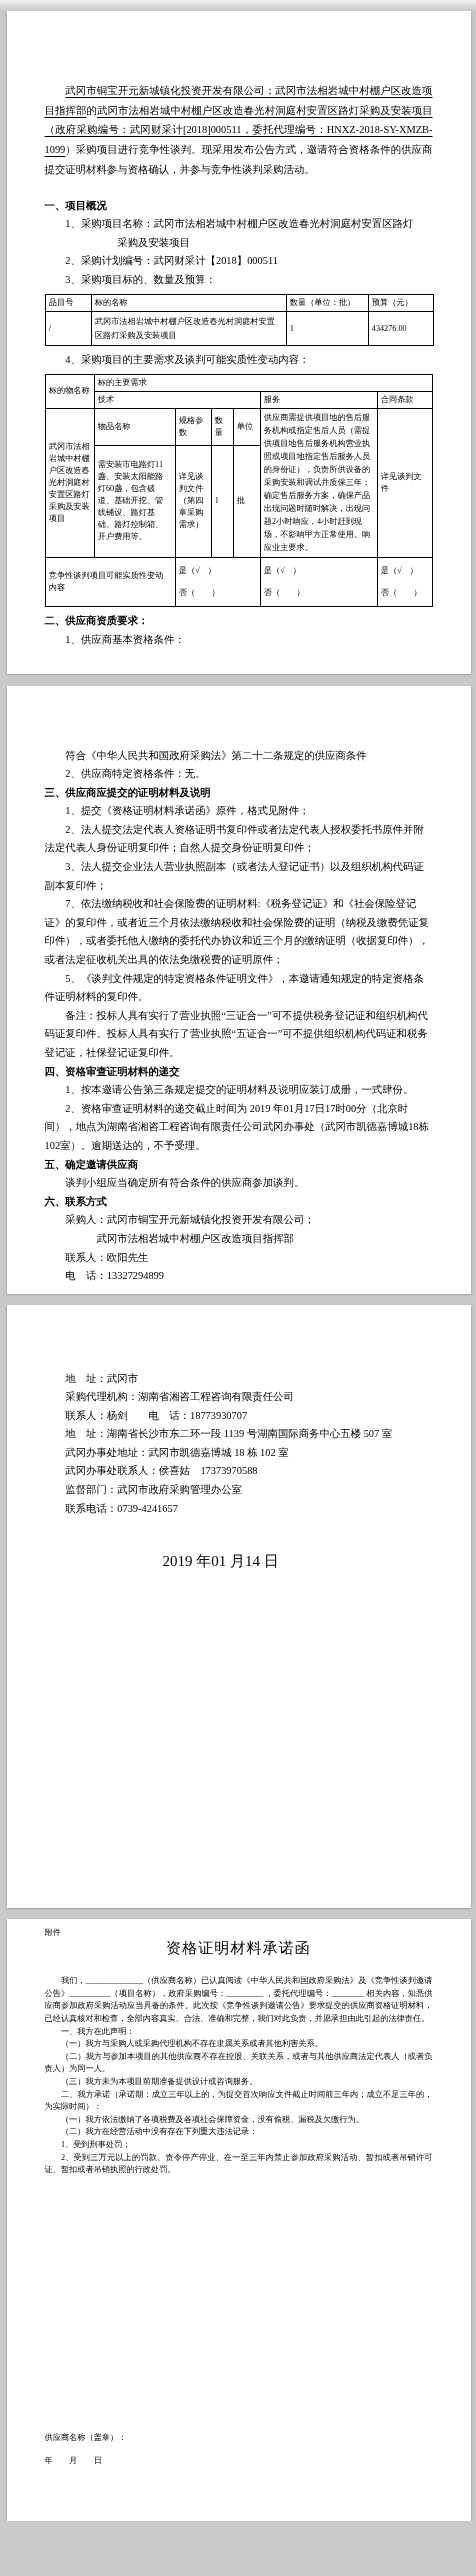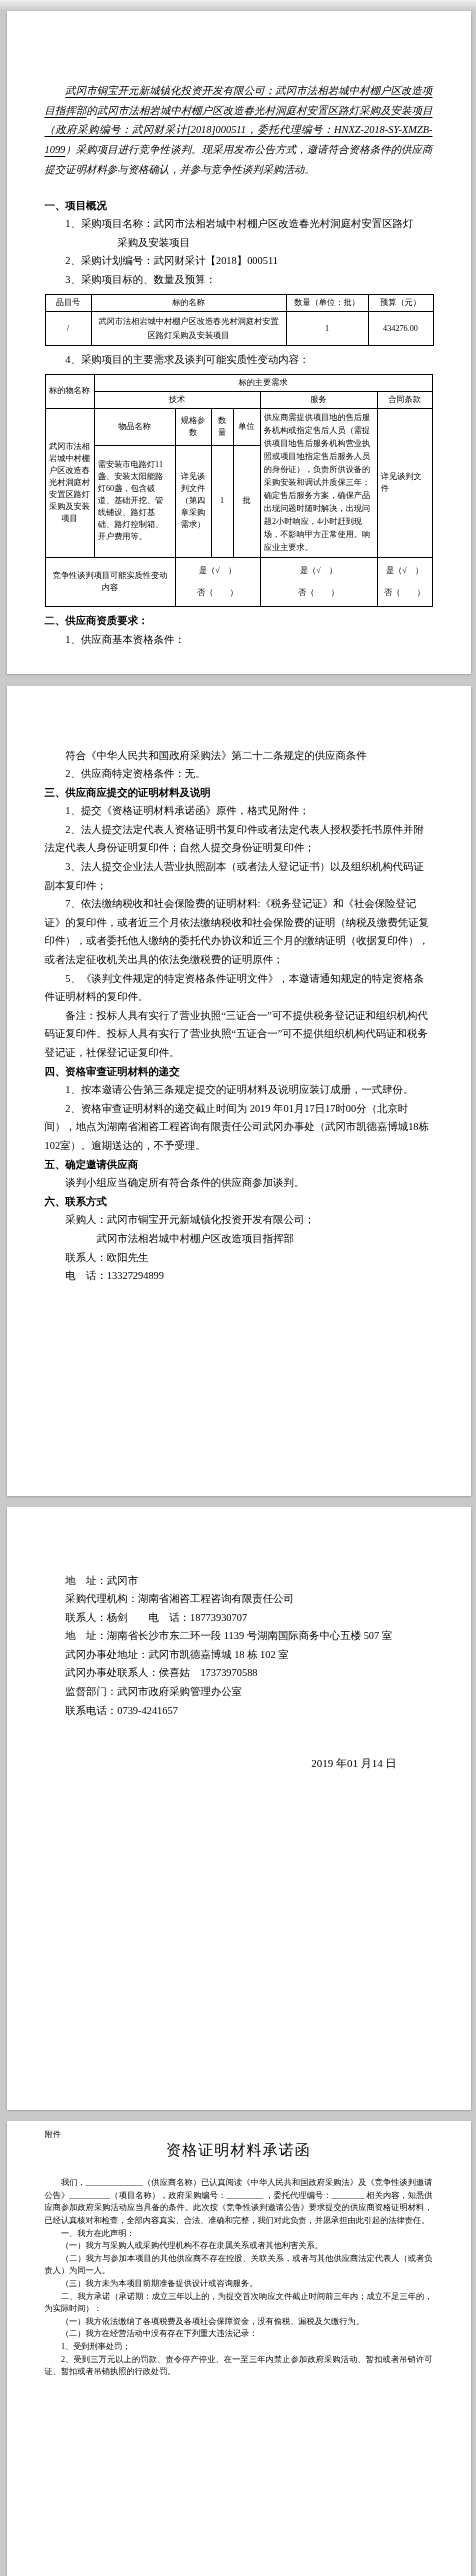--- a/index.html
+++ b/index.html
@@ -1,38 +1,38 @@
 <!DOCTYPE html>
 <html style="font-size:8.7px"><head>
 <meta charset="utf-8">
 <style>
   html,body{margin:0;padding:0;}
   body{width:477px;background:#c9c9c9;font-family:"Liberation Serif","DejaVu Serif",serif;color:#000;}
   .top-strip{height:11px;background:linear-gradient(#efefef,#c9c9c9);}
   .bottom-strip{height:5.5px;background:#c9c9c9;}
   .page{width:464px;margin:0 auto;background:#ffffff;box-sizing:border-box;box-shadow:0 0.5px 2.2px rgba(0,0,0,0.35);overflow:hidden;}
   .page1{height:663px;margin-bottom:11.5px;padding:70px 38px 0;}
-  .page2{height:810px;margin-bottom:11px;padding:61px 38px 0;}
+  .page2{height:608px;margin-bottom:11px;padding:61px 38px 0;}
   .page3{height:603px;margin-bottom:11px;padding:65px 38px 0;}
   .page4{height:602px;padding:7.7px 38px 0;}
   .line{font-size:10.4px;line-height:18.6px;}
   .indent{text-indent:2em;}
   .indent5{text-indent:5em;}
   .bold{font-weight:bold;}
-  .intro{font-size:10.4px;line-height:19.7px;text-indent:2em;text-align:justify;font-style:italic;}
+  .intro{font-size:10.4px;line-height:19.7px;text-indent:2em;text-align:justify;}
   .intro .u{text-decoration:underline;text-underline-offset:2.7px;}
   .heading{font-weight:bold;font-size:10.4px;line-height:19.7px;}
   .item2-wrap{padding-left:7em;}
   table{width:100%;border-collapse:collapse;table-layout:fixed;margin:4.4px 0;}
-  td{border:0.5px solid #000;font-size:8.2px;line-height:12px;padding:2.2px 3.3px;text-align:center;vertical-align:middle;word-break:break-all;}
+  td{border:0.5px solid #000;font-size:8.2px;line-height:12px;padding:2.2px 3.3px;text-align:left;vertical-align:middle;word-break:break-all;}
   .t1-subject{line-height:14.2px;}
   .t2 .left{text-align:left;}
   .t2 .svc{text-align:left;line-height:13px;}
   .yesno div{line-height:22px;}
-  .date-line{font-size:11px;line-height:18.6px;text-align:right;padding-right:36px;margin-top:34px;}
+  .date-line{font-size:15px;line-height:18.6px;text-align:center;padding-right:36px;margin-top:34px;}
   .p4-attach{font-size:8.2px;line-height:13px;}
   .p4-title{font-size:15px;line-height:14.2px;text-align:center;letter-spacing:1.1px;margin-top:2.2px;}
   .p4-intro{font-size:8.2px;line-height:12.6px;text-indent:2em;text-align:justify;margin-top:19.7px;}
   .p4-line{font-size:8.2px;line-height:12.6px;text-indent:2em;text-align:justify;}
   .sign-block{margin-top:249px;text-align:left;padding-right:49px;font-size:8.2px;line-height:23px;}
 </style>
 </head>
 <body>
 
 <div class="top-strip"></div>

